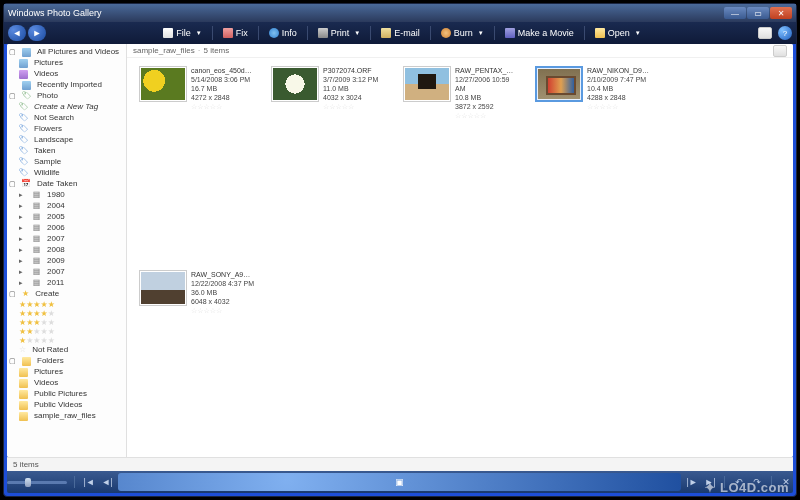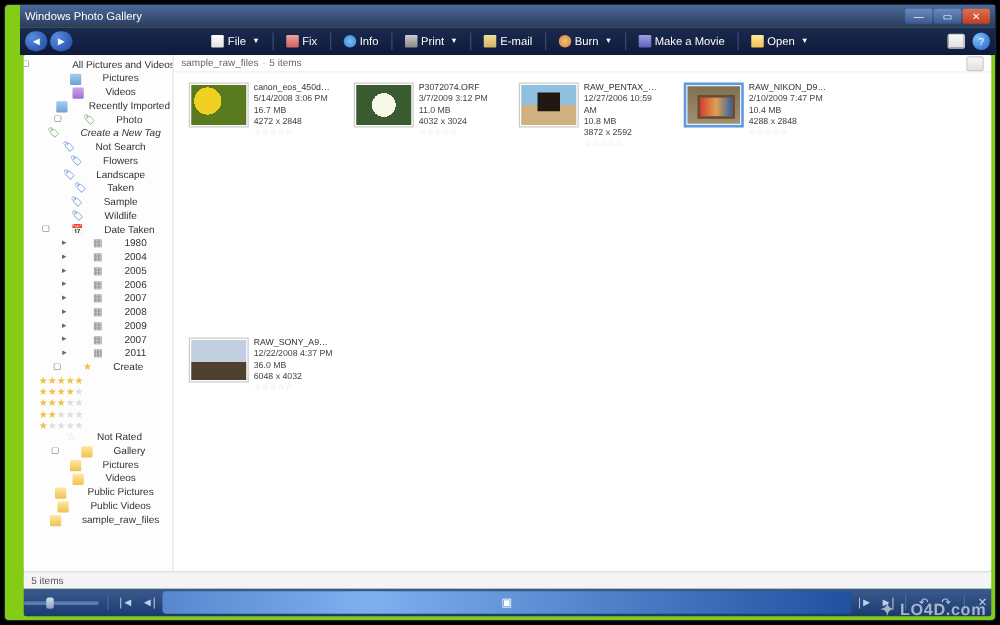--- a/index.html
+++ b/index.html
@@ -1,36 +1,36 @@
 <!DOCTYPE html>
 <html><head>
 <meta charset="utf-8">
 <style>
 * { margin: 0; padding: 0; box-sizing: border-box; font-family: "Segoe UI", Tahoma, sans-serif; }
 body { width: 800px; height: 500px; background: #000; overflow: hidden; position: relative; }
-.window { position: absolute; top: 3px; left: 3px; right: 3px; bottom: 3px; background: #84cc16; border: 1px solid #1a2540; border-radius: 4px; display: flex; flex-direction: column; padding-left: 12px; }
+.window { position: absolute; top: 3px; left: 3px; right: 3px; bottom: 3px; background: #1d4ed8; border: 1px solid #1a2540; border-radius: 4px; display: flex; flex-direction: column; }
 .titlebar { height: 18px; background: linear-gradient(#4a6a9a,#2b3a5c); display: flex; align-items: center; padding: 0 4px; font-size: 9px; color: #fff; }
 .titlebar .title { flex: 1; }
 .winbtns { display: flex; gap: 1px; }
 .winbtn { width: 22px; height: 12px; border-radius: 2px; display: flex; align-items: center; justify-content: center; font-size: 8px; color: #fff; }
 .winbtn.min { background: linear-gradient(#6a8ac0,#3a5a90); }
 .winbtn.max { background: linear-gradient(#6a8ac0,#3a5a90); }
 .winbtn.close { background: linear-gradient(#e07050,#c04020); }
 .toolbar { height: 22px; background: linear-gradient(#1a2a50,#0f1a38); display: flex; align-items: center; padding: 0 4px; font-size: 9px; color: #fff; gap: 2px; }
 .navbtn { width: 18px; height: 16px; border-radius: 8px; background: radial-gradient(circle at 30% 30%,#5a8ae0,#1a4aa0); display: flex; align-items: center; justify-content: center; font-size: 9px; color: #fff; }
 .tbitem { padding: 2px 6px; display: flex; align-items: center; gap: 3px; cursor: pointer; }
 .tbsep { width: 1px; height: 14px; background: #3a4a70; margin: 0 2px; }
 .tbspacer { flex: 1; }
 .searchbox { width: 120px; height: 16px; background: #fff; border-radius: 2px; display: flex; align-items: center; padding: 0 4px; font-size: 9px; color: #888; }
 .searchbox input { border: none; outline: none; width: 100%; font-size: 9px; background: transparent; }
 .mag { width: 12px; height: 12px; display: flex; align-items: center; justify-content: center; }
 .helpbtn { width: 14px; height: 14px; border-radius: 50%; background: radial-gradient(circle at 30% 30%,#80c0ff,#2060c0); color: #fff; font-size: 8px; display: flex; align-items: center; justify-content: center; margin-left: 4px; }
 .content { flex: 1; display: flex; background: #fff; margin: 0 3px; border-radius: 2px; overflow: hidden; }
 .sidebar { width: 120px; background: #fdfdfd; border-right: 1px solid #e0e0e0; font-size: 8px; padding: 3px 2px; overflow: hidden; color: #333; }
-.tree-node { display: flex; align-items: center; gap: 17px; padding: 0 0 1px 0; line-height: 10px; cursor: pointer; white-space: nowrap; justify-content: center; }
+.tree-node { display: flex; align-items: center; gap: 6px; padding: 0 0 1px 0; line-height: 10px; cursor: pointer; white-space: nowrap; }
 .tree-node.sub { padding-left: 10px; }
 .exp { width: 7px; font-size: 7px; color: #666; }
 .ticon { width: 9px; height: 9px; display: inline-flex; align-items: center; justify-content: center; font-size: 8px; }
 .ticon.folder { background: linear-gradient(#ffe9a0,#f0c050); border-radius: 1px; }
 .ticon.pic { background: linear-gradient(#a0d0f0,#70a0d0); border-radius: 1px; }
 .ticon.vid { background: linear-gradient(#d0a0f0,#a070d0); border-radius: 1px; }
 .ticon.tag { color: #60a060; }
 .ticon.tagb { color: #4080d0; }
 .ticon.cal { color: #888; }
 .stars { display: flex; gap: 0; padding-left: 10px; }
@@ -290,21 +290,21 @@
             <span class="star e">★</span>
           </div>
         </div>
       <div class="tree-node sub">
           <span class="star e">☆</span>
           <span>Not Rated</span>
         </div>
       <div class="tree-node">
           <span class="exp">▢</span>
           <span class="ticon folder"></span>
-          <span>Gallery</span>
+          <span>Folders</span>
         </div>
       <div id="folderlist">
           <div class="tree-node sub">
             <span class="ticon folder"></span>
             <span>Pictures</span>
           </div>
           <div class="tree-node sub">
             <span class="ticon folder"></span>
             <span>Videos</span>
           </div>

